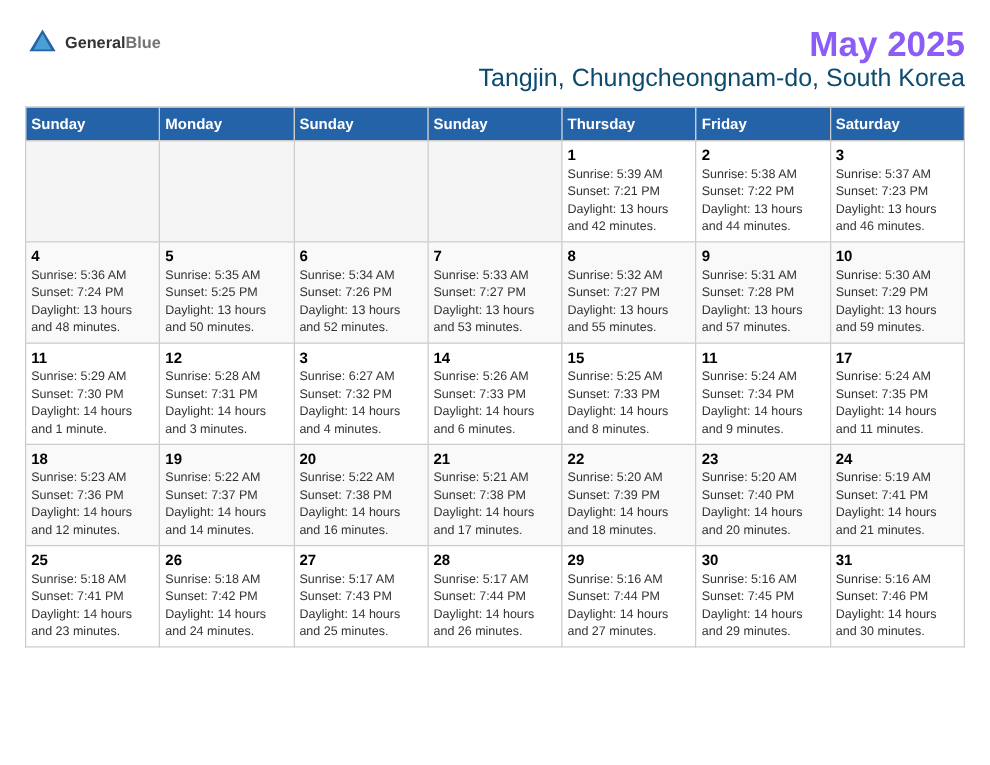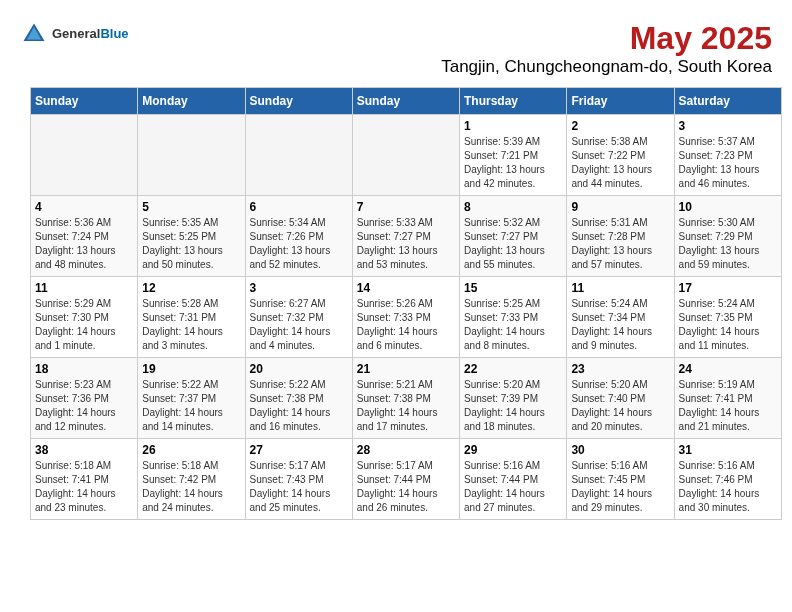--- a/index.html
+++ b/index.html
@@ -22,43 +22,42 @@
       gap: 4px;
     }
     .logo-text {
       display: flex;
       flex-direction: row;
       font-size: 13px;
       font-weight: bold;
       line-height: 1.2;
     }
     .logo-general { color: #333; }
-    .logo-blue { color: #0369a1; }
+    .logo-blue { color: #737373; }
     .logo-icon {
       width: 28px;
       height: 28px;
     }
     .title-block {
       text-align: right;
     }
     .month-title {
-      font-size: 32px;
+      font-size: 28px;
       font-weight: bold;
-      color: #b91c1c;
+      color: #8b5cf6;
     }
     .location-title {
-      font-size: 17px;
-      color: #000000;
+      font-size: 20px;
+      color: #0c4a6e;
       text-align: right;
     }
     .calendar {
       width: 100%;
       border-collapse: collapse;
       font-size: 10.5px;
-      margin-left: 10px;
     }
     .calendar th {
       background-color: #2563a8;
       color: #fff;
       padding: 6px 4px;
       text-align: left;
       font-size: 12px;
       border: 1px solid #ccc;
     }
     .calendar td {
@@ -295,21 +294,21 @@
         <td>
           <span class="day-num">24</span>
           <div class="day-info" style="white-space: pre-line;">Sunrise: 5:19 AM
 Sunset: 7:41 PM
 Daylight: 14 hours
 and 21 minutes.</div>
         </td>
       </tr>
       <tr>
         <td>
-          <span class="day-num">38</span>
+          <span class="day-num">25</span>
           <div class="day-info" style="white-space: pre-line;">Sunrise: 5:18 AM
 Sunset: 7:41 PM
 Daylight: 14 hours
 and 23 minutes.</div>
         </td>
         <td>
           <span class="day-num">26</span>
           <div class="day-info" style="white-space: pre-line;">Sunrise: 5:18 AM
 Sunset: 7:42 PM
 Daylight: 14 hours

